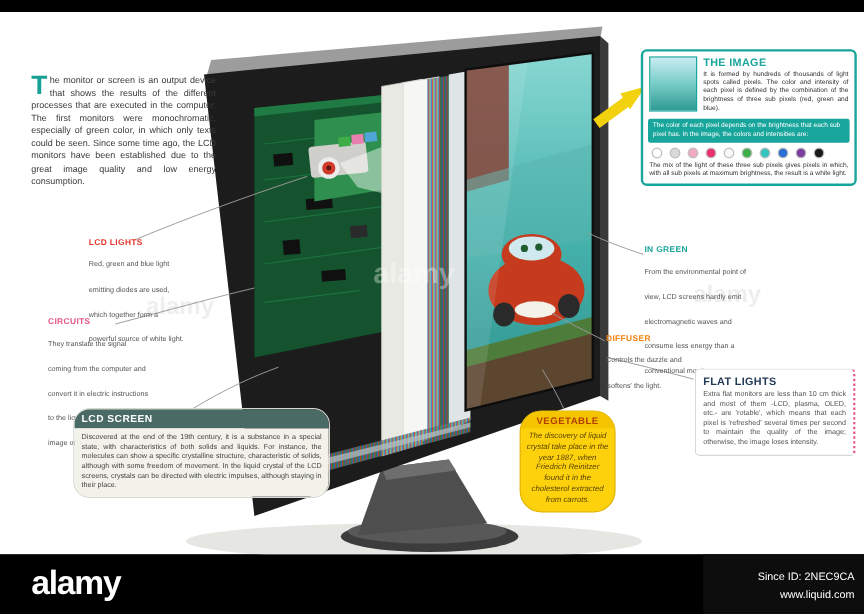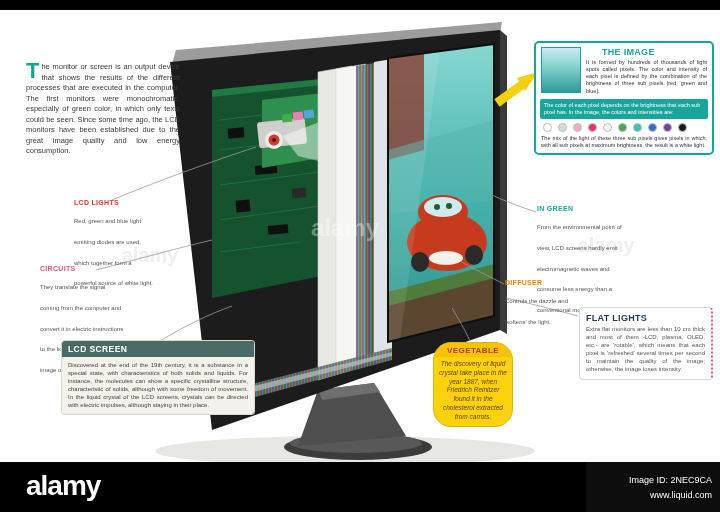--- a/index.html
+++ b/index.html
@@ -22,33 +22,33 @@
 
   .co-lcdlights { left:74px; top:198px; width:80px; }
   .co-lcdlights .lab { color:#e6332a; }
   .co-circuits { left:40px; top:264px; width:84px; }
   .co-circuits .lab { color:#e75480; }
   .co-ingreen { left:537px; top:204px; width:96px; }
   .co-ingreen .lab { color:#18a59b; }
   .co-diffuser { left:505px; top:278px; width:72px; }
   .co-diffuser .lab { color:#f0820f; }
 
-  .lcdscreen-box { left:62px; top:341px; width:192px; border-radius:3px; overflow:hidden; box-shadow:0 0 0 1px #d8d8d2; }
+  .lcdscreen-box { left:62px; top:341px; width:212px; border-radius:13px; overflow:hidden; box-shadow:0 0 0 1px #d8d8d2; }
   .lcdscreen-box .hd { background:#4a6a66; color:#fff; font-size:8.5px; font-weight:bold; padding:3px 6px; letter-spacing:0.4px; }
   .lcdscreen-box .bd { background:#f2f1ea; padding:4px 6px; font-size:6px; color:#444; line-height:1.35; text-align:justify; }
 
   .veg-box { left:433px; top:342px; width:80px; background:#fdd10c; border:1px solid #e0b400; border-radius:18px; text-align:center; overflow:hidden; }
   .veg-box .hd { font-size:8px; font-weight:bold; color:#b33c00; background:#f5c400; padding:3px 2px 2px; letter-spacing:0.4px; }
   .veg-box .bd { font-size:6.5px; font-style:italic; color:#5a4500; padding:3px 5px 5px; line-height:1.35; }
 
   .image-box { left:534px; top:41px; width:180px; background:#fff; border:2px solid #18a59b; border-radius:5px; padding:4px 5px; }
   .image-box .toprow { display:flex; gap:5px; }
   .image-box .thumb { width:40px; height:46px; flex:0 0 auto; border:1px solid #18a59b;
     background:linear-gradient(#c9ecf2 0%, #7fd0cb 45%, #2f9a94 100%); }
-  .image-box .ttl { font-size:9px; font-weight:bold; color:#18a59b; margin-bottom:2px; letter-spacing:0.3px;margin-left:16px; }
+  .image-box .ttl { font-size:9px; font-weight:bold; color:#18a59b; margin-bottom:2px; letter-spacing:0.3px; }
   .image-box .t1 { font-size:5.5px; color:#333; line-height:1.3; text-align:justify; }
   .image-box .strip { background:#18a59b; color:#fff; font-size:5.5px; line-height:1.3; padding:3px 4px; margin:4px -1px 3px; border-radius:2px; }
   .dots { display:flex; gap:6px; padding:1px 2px 3px; }
   .dot { width:9px; height:9px; border-radius:50%; border:1px solid #bdbdbd; flex:0 0 auto; }
   .image-box .t3 { font-size:5.5px; color:#333; line-height:1.3; text-align:justify; }
 
   .flat-box { left:579px; top:307px; width:134px; background:#fff; border:1px solid #d8d8d2; border-right:2px dotted #e75480; border-radius:4px; padding:5px 6px; }
   .flat-box .ttl { font-size:9px; font-weight:bold; color:#233a56; margin-bottom:2px; letter-spacing:0.3px; }
   .flat-box .txt { font-size:6px; color:#555; line-height:1.35; text-align:justify; }
 
@@ -229,17 +229,17 @@
   <div class="overlay flat-box">
     <div class="ttl">FLAT LIGHTS</div>
     <div class="txt">Extra flat monitors are less than 10 cm thick and most of them -LCD, plasma, OLED, etc.- are 'rotable', which means that each pixel is 'refreshed' several times per second to maintain the quality of the image; otherwise, the image loses intensity.</div>
   </div>
 
   <div class="topbar"></div>
 
   <div class="footer">
     <div class="logo">alamy</div>
     <div class="plate">
-      <div>Image ID: 2NEC9CA</div>
+      <div>Since ID: 2NEC9CA</div>
       <div>www.liquid.com</div>
     </div>
   </div>
 </div>
 
 </body></html>

